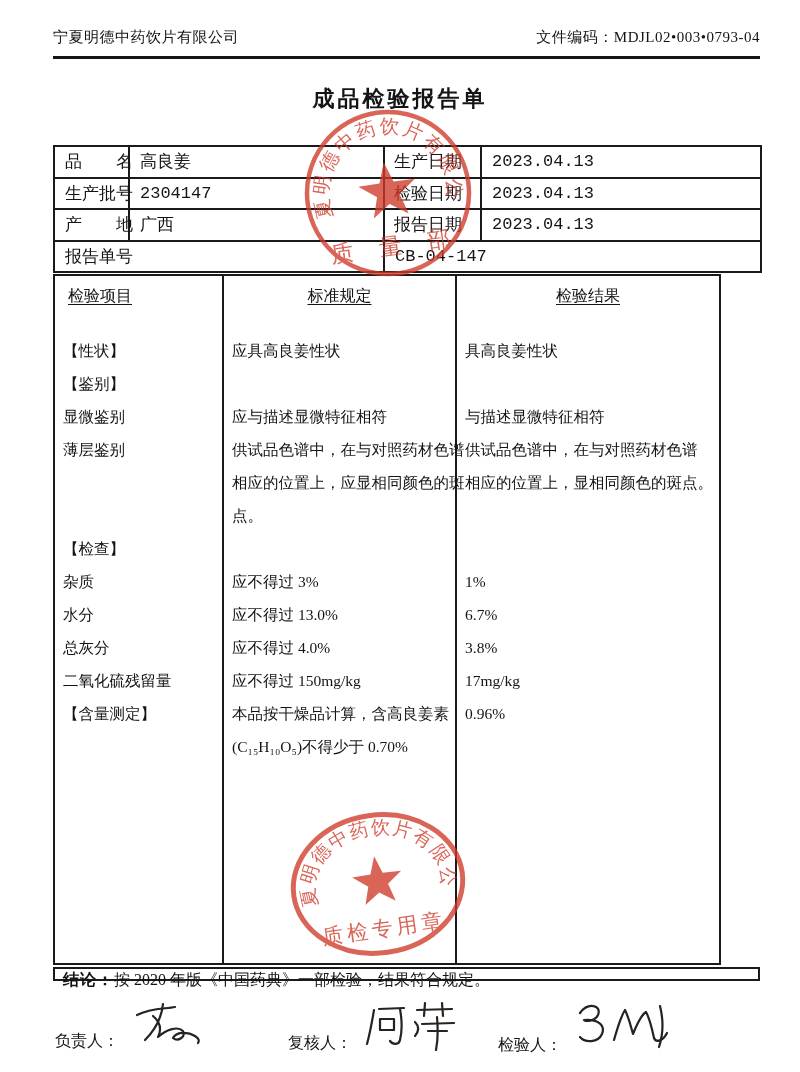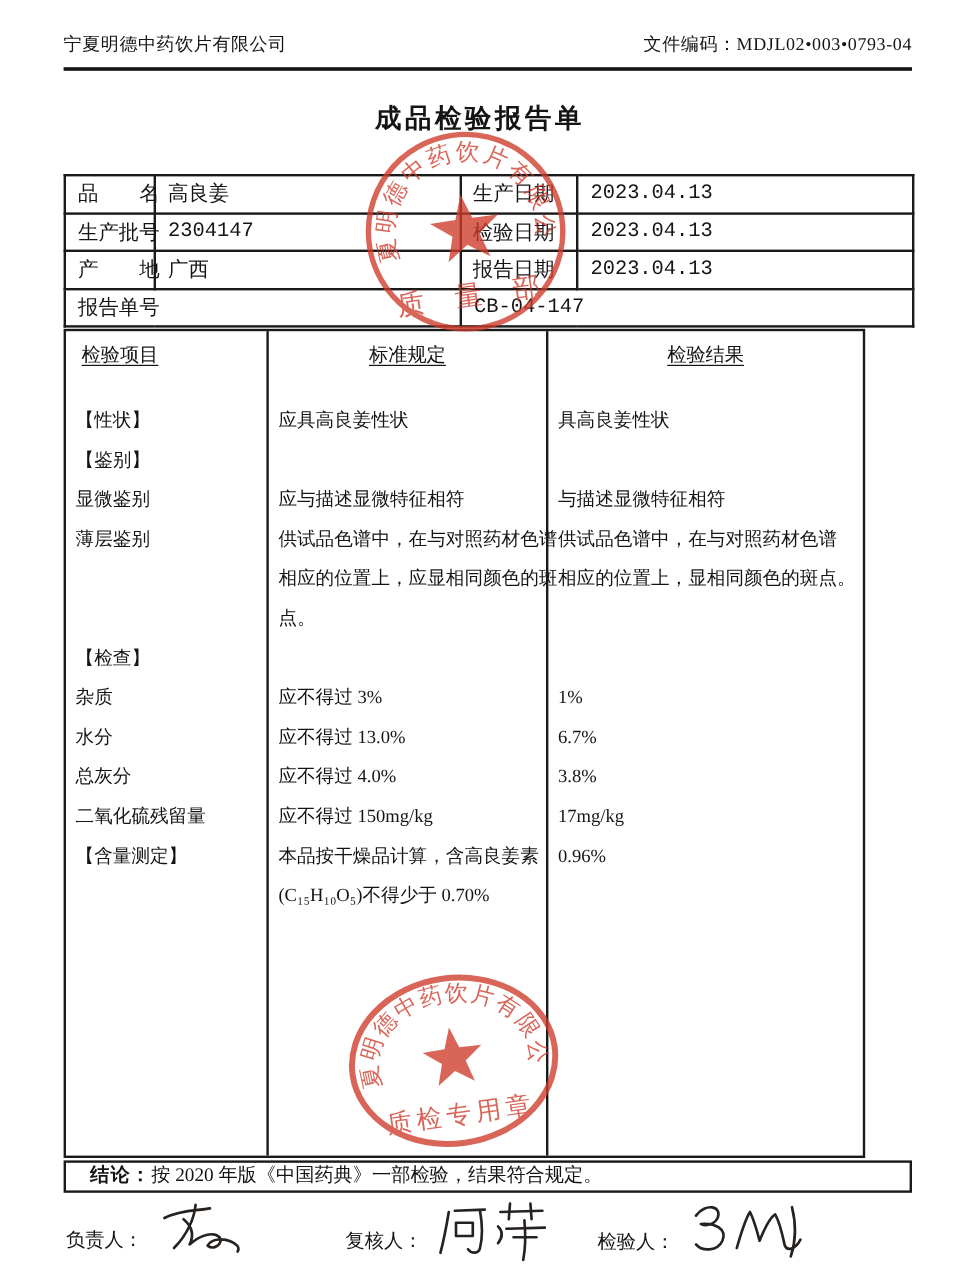--- a/index.html
+++ b/index.html
@@ -49,29 +49,29 @@
   .mhead span{text-decoration:underline;text-underline-offset:3px;}
   .mcol1 .mhead{padding-left:13px;}
   .mcol2 .mhead,.mcol3 .mhead{text-align:center;}
   .lines{margin-top:24px;}
   .ln{
     height:33px;line-height:33px;padding:0 6px 0 8px;
     font-size:15.5px;white-space:nowrap;overflow:visible;
   }
   
   .conclusion{
-    position:absolute;top:967px;left:53px;width:707px;height:27px;
+    position:absolute;top:967px;left:53px;width:707px;height:14px;
     border:2px solid #1a1a1a;box-sizing:border-box;
-    font-size:16px;line-height:22px;padding-left:20px;
+    font-size:16px;line-height:22px;padding-left:8px;
     white-space:nowrap;
   }
   .conclusion b{letter-spacing:1px;}
   
   .sigrow{position:absolute;top:1000px;left:53px;width:707px;height:60px;}
-  .siggroup{position:absolute;top:0;display:flex;align-items:center;}
+  .siggroup{position:absolute;top:0;display:flex;align-items:flex-end;}
   .sg1{left:2px;}  .sg2{left:235px;}  .sg3{left:445px;}
   .siglabel{font-size:16px;padding-top:14px;white-space:nowrap;}
   .sigsvg{margin-left:10px;}
   .sigpath{fill:none;stroke:#26221f;stroke-width:2.2;stroke-linecap:round;stroke-linejoin:round;}
   
   .stamp{position:absolute;opacity:.78;pointer-events:none;}
   .stamp-top{left:301px;top:106px;}
   .stamp-bottom{left:283px;top:806px;}
 </style>
 </head>

